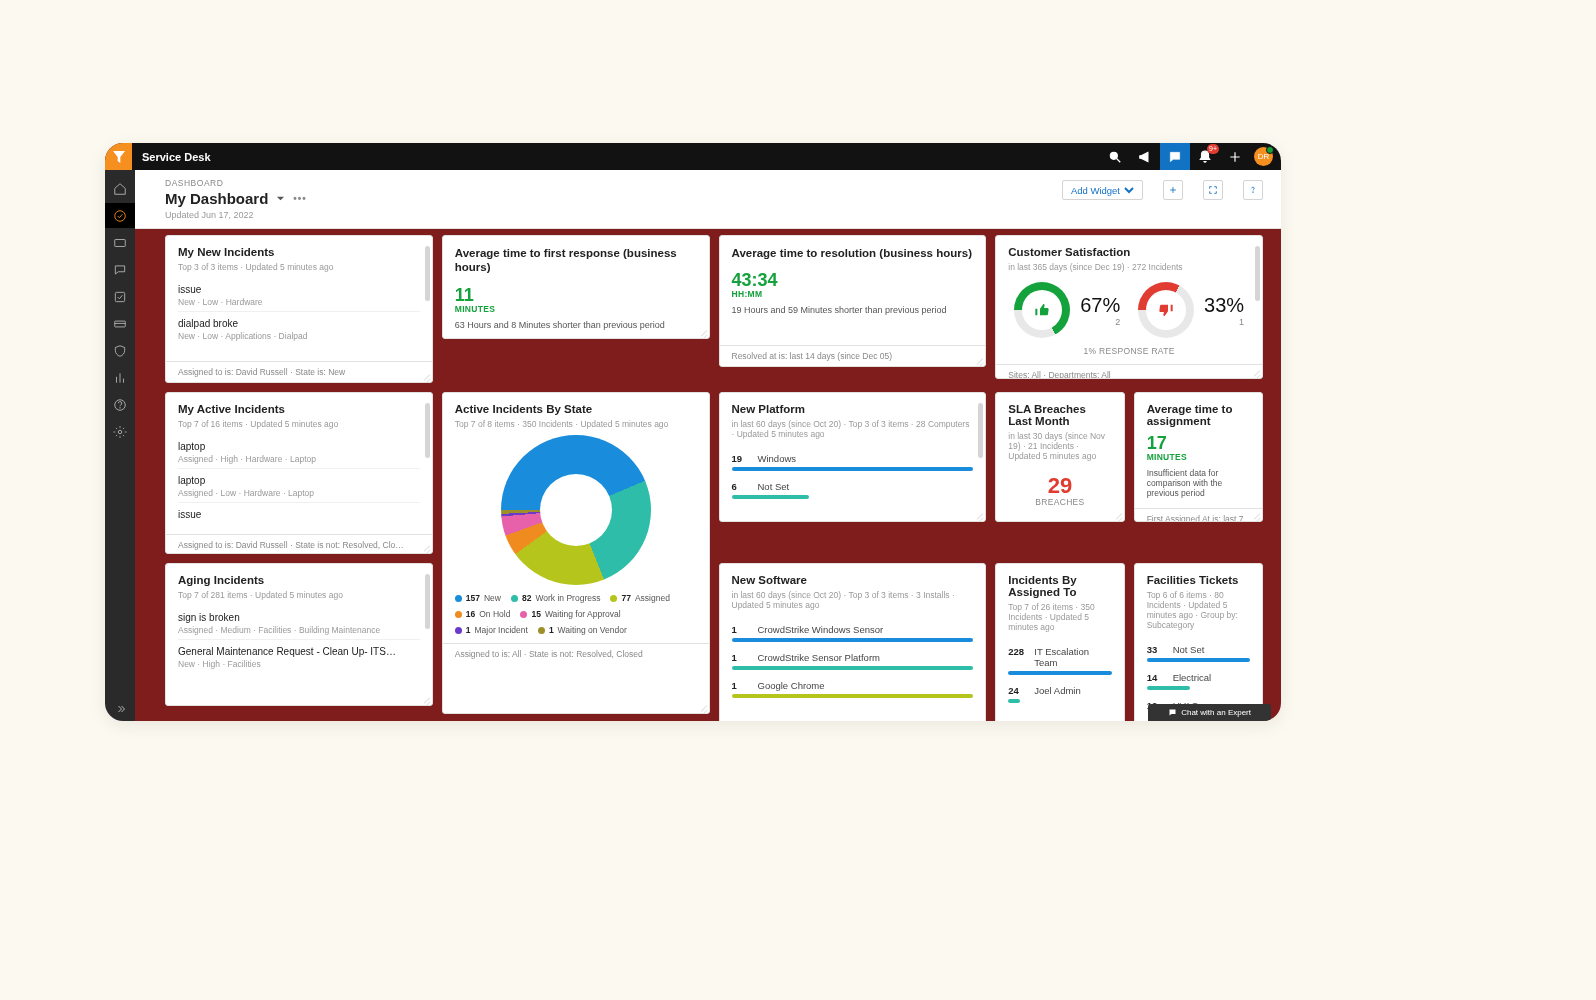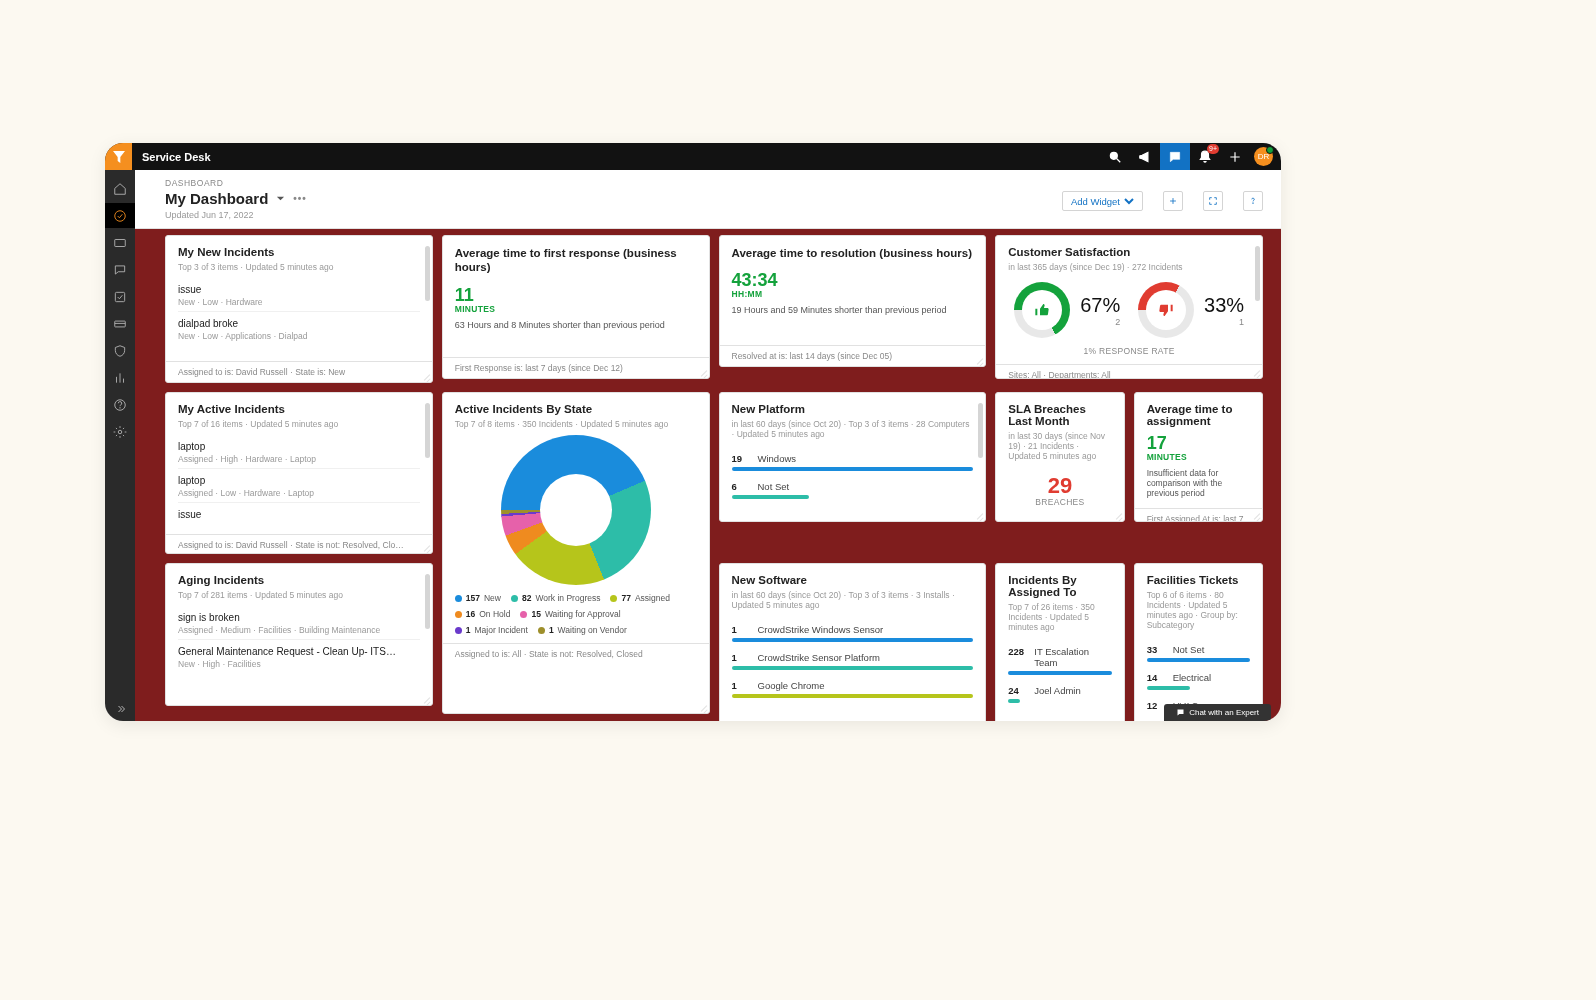--- a/index.html
+++ b/index.html
@@ -48,21 +48,21 @@
   
   .main{flex:1;background:#7f1d1d;display:flex;flex-direction:column;min-width:0}
   .page-head{background:#fff;border-bottom:1px solid var(--border);padding:8px 18px 8px 30px;display:flex;align-items:flex-start;gap:10px}
   .page-head-left{flex:1}
   .crumb{font-size:8.5px;letter-spacing:.5px;color:#888;text-transform:uppercase}
   .title-row{display:flex;align-items:center;gap:8px;margin-top:2px}
   .page-title{font-size:15px;font-weight:700;color:#222}
   .title-row svg{width:9px;height:9px;fill:#555}
   .more-dots{letter-spacing:1px;color:#888;font-size:10px;font-weight:700}
   .updated-at{font-size:9px;color:#999;margin-top:3px}
-  .head-actions{display:flex;gap:20px;align-items:center;margin-top:13px}
+  .head-actions{display:flex;gap:20px;align-items:center;margin-top:2px}
   .btn{border:1px solid #D4D4D4;background:#fff;border-radius:2px;height:20px;display:flex;align-items:center;padding:0 8px;font-size:9.5px;color:#555;gap:4px}
   .btn.blue{color:var(--link)}
   .btn-icon{border:1px solid #D4D4D4;background:#fff;border-radius:2px;width:20px;height:20px;display:flex;align-items:center;justify-content:center;color:var(--link)}
   .btn-icon svg,.btn svg{width:10px;height:10px;fill:none;stroke:currentColor;stroke-width:2}
   
   .content{flex:1;overflow:hidden;padding:6px 18px 0 30px}
   .grid{display:grid;grid-template-columns:repeat(12,1fr);grid-auto-rows:min-content;gap:9px}
   .widget{background:#fff;border:1px solid var(--border);border-radius:3px;display:flex;flex-direction:column;position:relative;overflow:hidden}
   .widget h3{font-size:11.5px;font-weight:700;color:#222;margin:0;padding:10px 12px 4px}
   .widget h3.two{line-height:1.25}
@@ -108,21 +108,21 @@
   .gauge-icon svg{width:16px;height:16px}
   .gauge-text .pct{font-size:20px;font-weight:400;color:#111}
   .gauge-text .ct{font-size:9px;color:#888;text-align:right}
   .csat-rate{text-align:center;font-size:8.5px;color:#888;letter-spacing:.3px;padding:2px 0 8px}
   .big-red{font-size:22px;font-weight:700;color:var(--red);text-align:center;margin-top:12px}
   .red-unit{font-size:8.5px;color:#888;text-align:center;letter-spacing:.3px;margin-top:-2px}
   .bar-entry{padding:8px 0 2px}
   .bar-entry .row{display:flex;gap:6px;font-size:9.5px}
   .bar-entry .row b{font-weight:700;color:#222;min-width:20px}
   .bar-entry .bar{margin-top:3px}
-  .chat-expert{position:absolute;right:10px;bottom:0;background:#333;color:#fff;font-size:8px;padding:4px 12px;border-radius:3px 3px 0 0;display:flex;align-items:center;gap:4px}
+  .chat-expert{position:absolute;right:10px;bottom:0;background:#333;color:#fff;font-size:8px;padding:4px 20px;border-radius:3px 3px 0 0;display:flex;align-items:center;gap:4px}
   .chat-expert svg{width:9px;height:9px;fill:#fff}
   .resize{position:absolute;right:2px;bottom:2px;width:6px;height:6px;opacity:.3}
   .resize:before,.resize:after{content:"";position:absolute;background:#999;height:1px;transform:rotate(-45deg)}
   .resize:before{width:8px;right:-1px;bottom:2px}
   .resize:after{width:5px;right:-1px;bottom:-1px}
 </style>
 </head>
 <body>
 
 <div class="frame">
@@ -289,21 +289,21 @@
      </div>
                 <div class="list-item">
        <div class="li-title">dialpad broke</div>
        <div class="li-sub">New · Low · Applications · Dialpad</div>
      </div>
               </div>
             <div class="w-foot">Assigned to is: David Russell · State is: New</div>
             <div class="resize"></div>
           </div>
 
-          <div class="widget" style="grid-column:4/span 3;height:144px">
+          <div class="widget" style="grid-column:4/span 3;height:104px">
             <h3 class="two">Average time to first response (business hours)</h3>
             <div class="w-body">
               <div class="big-green">11</div>
               <div class="unit">MINUTES</div>
               <div class="compare">63 Hours and 8 Minutes shorter than previous period</div>
             </div>
             <div class="w-foot">First Response is: last 7 days (since Dec 12)</div>
             <div class="resize"></div>
           </div>
 

